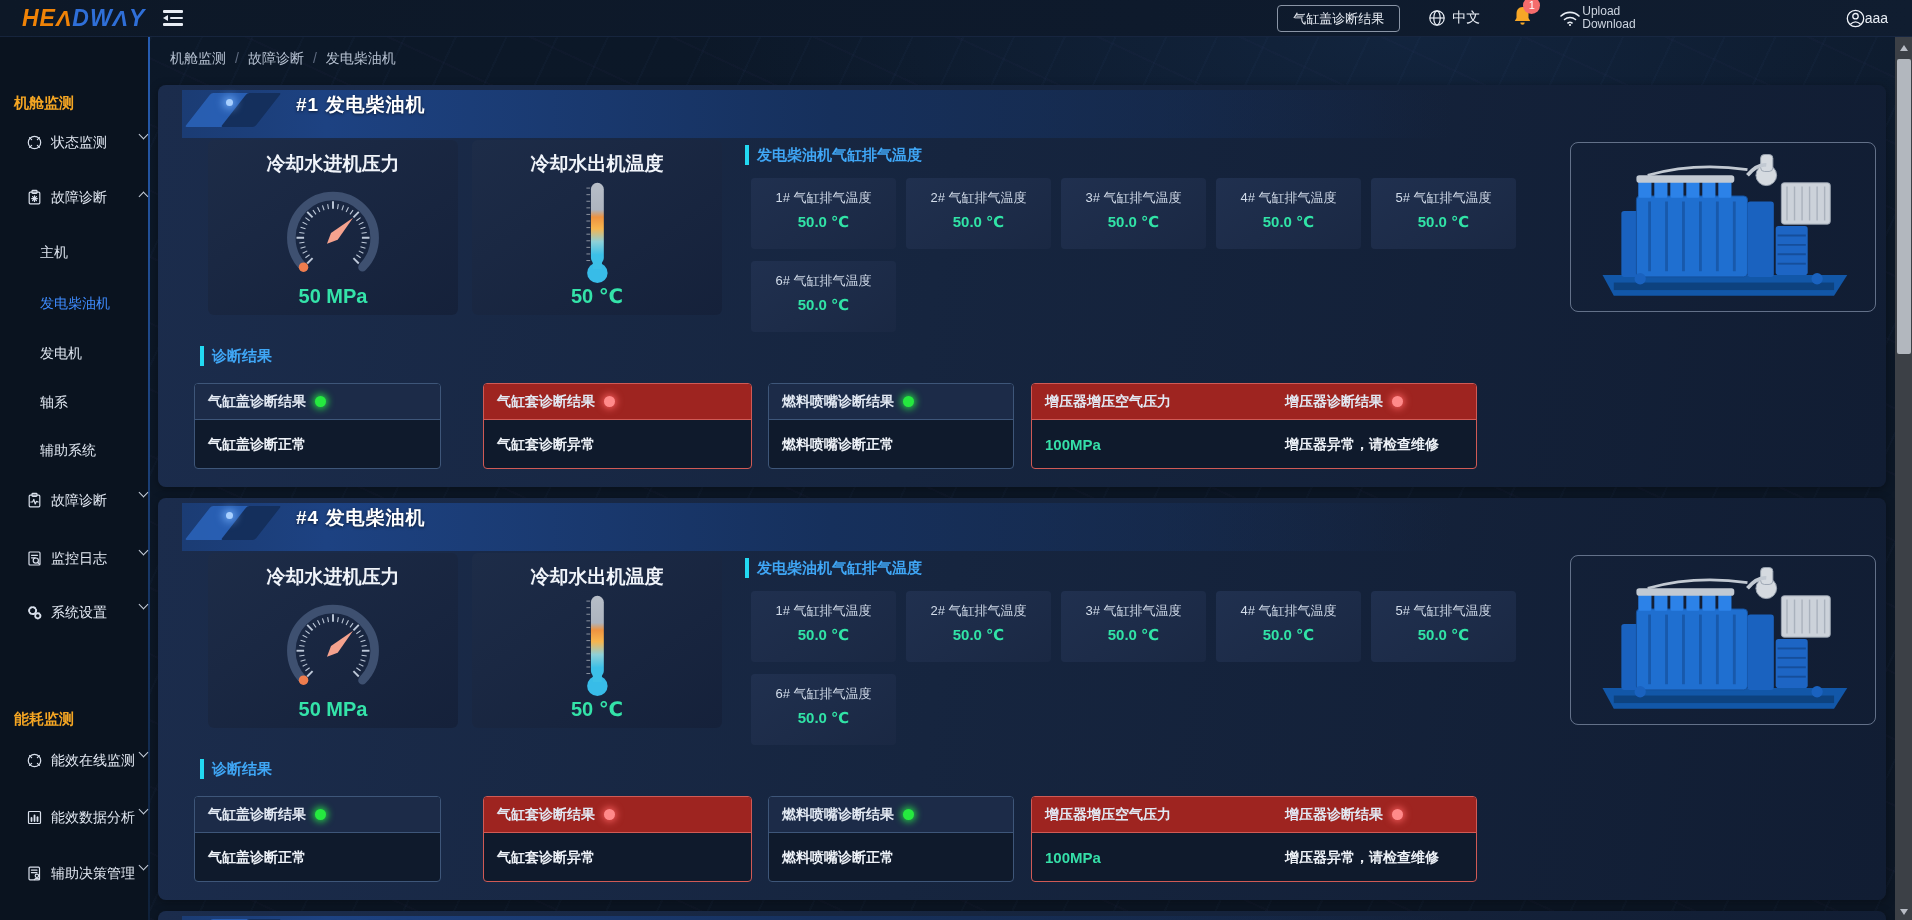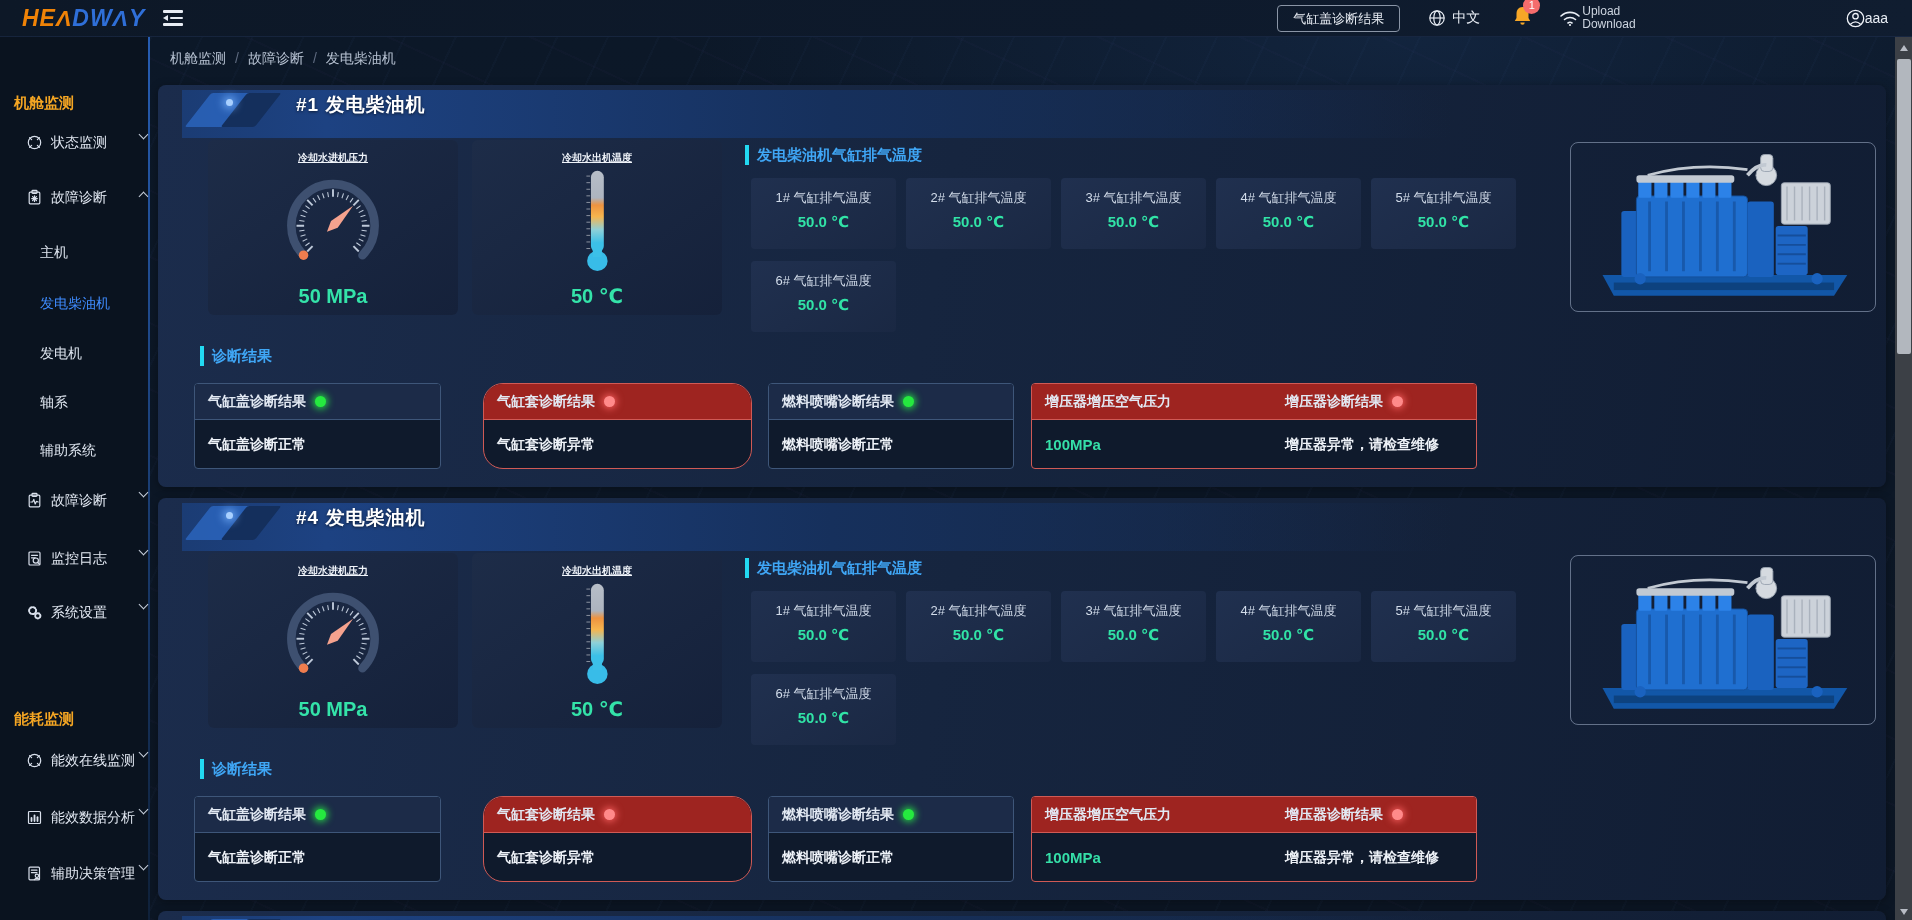--- a/index.html
+++ b/index.html
@@ -67,21 +67,21 @@
     font-size:19px; font-weight:bold; color:#ffffff; letter-spacing:1px; text-shadow:0 1px 3px rgba(0,0,0,.6); }
   .phead-dot { position:absolute; left:44px; top:9px; width:7px; height:7px; border-radius:50%;
     background:#a9d0ff; box-shadow:0 0 8px 3px rgba(120,180,255,.8); }
   .stripe { position:absolute; top:3px; height:34px; transform:skewX(-38deg); border-radius:2px; }
   .stripe.s1 { left:16px; width:46px; background:#2a62b8; opacity:.9; }
   .stripe.s2 { left:52px; width:34px; background:#142f5c; }
 
   .mcard { position:absolute; top:55px; width:250px; height:175px; border-radius:6px;
     background:linear-gradient(145deg,#1d2c48,#15213a); }
   .mcard.gauge-card { left:50px; } .mcard.thermo-card { left:314px; }
-  .mtitle { margin-top:11px; text-align:center; font-size:10px; font-weight:bold; color:#f0f4fa;text-decoration:underline; }
+  .mtitle { margin-top:11px; text-align:center; font-size:19px; font-weight:bold; color:#f0f4fa; }
   .meter-svg { display:block; margin:2px auto 0; }
   .mvalue { position:absolute; bottom:7px; left:0; width:100%; text-align:center;
     font-size:20px; font-weight:bold; color:#34e3a9; }
   .gauge-ticks line { stroke:rgba(220,230,245,.85); }
   .thermo-ticks line { stroke:rgba(255,255,255,.65); stroke-width:1; }
 
   .sec-title { position:absolute; height:20px; line-height:20px; font-size:15px; font-weight:bold;
     color:#3fa6f5; border-left:4px solid #22d9f2; padding-left:8px; white-space:nowrap; }
   .cyl-title { left:587px; top:60px; }
   .diag-title { left:42px; top:261px; }
@@ -92,21 +92,21 @@
   .cyl-card .cv { margin-top:6px; text-align:center; font-size:15px; font-weight:bold; color:#31e3a6; }
   .cyl-r1 { top:93px; } .cyl-r2 { top:176px; }
   .cx1 { left:593px; } .cx2 { left:748px; } .cx3 { left:903px; } .cx4 { left:1058px; } .cx5 { left:1213px; }
 
   .engine-box { position:absolute; left:1412px; top:57px; width:306px; height:170px;
     border:1px solid rgba(165,180,205,.55); border-radius:8px; display:flex; align-items:center; justify-content:center; }
 
   .diag-card { position:absolute; top:298px; height:86px; border:1px solid #3e5679; border-radius:4px;
     background:#0f1a2c; overflow:hidden; }
   .diag-card.alarm { border-color:#d05a55; }
-  .dx1 { left:36px; width:247px; } .dx2 { left:325px; width:269px;border-radius:20px; }
+  .dx1 { left:36px; width:247px; } .dx2 { left:325px; width:269px; }
   .dx3 { left:610px; width:246px; } .dx4 { left:873px; width:446px; }
   .diag-head { height:36px; background:#1c2b48; border-bottom:1px solid #3e5679;
     display:flex; align-items:center; padding:0 13px; }
   .alarm .diag-head { background:#9e2420; border-bottom-color:#d05a55; }
   .diag-label { font-size:14px; font-weight:bold; color:#e2e9f3; white-space:nowrap; }
   .dot { width:11px; height:11px; border-radius:50%; margin-left:9px; flex:none; }
   .dot.ok { background:#25e93f; box-shadow:0 0 7px 2px rgba(40,255,70,.75); }
   .dot.bad { background:#ff8a8a; box-shadow:0 0 7px 2px rgba(255,100,100,.8); }
   .diag-body { height:49px; display:flex; align-items:center; padding:0 13px;
     font-size:14px; font-weight:bold; color:#eef2f8; }

